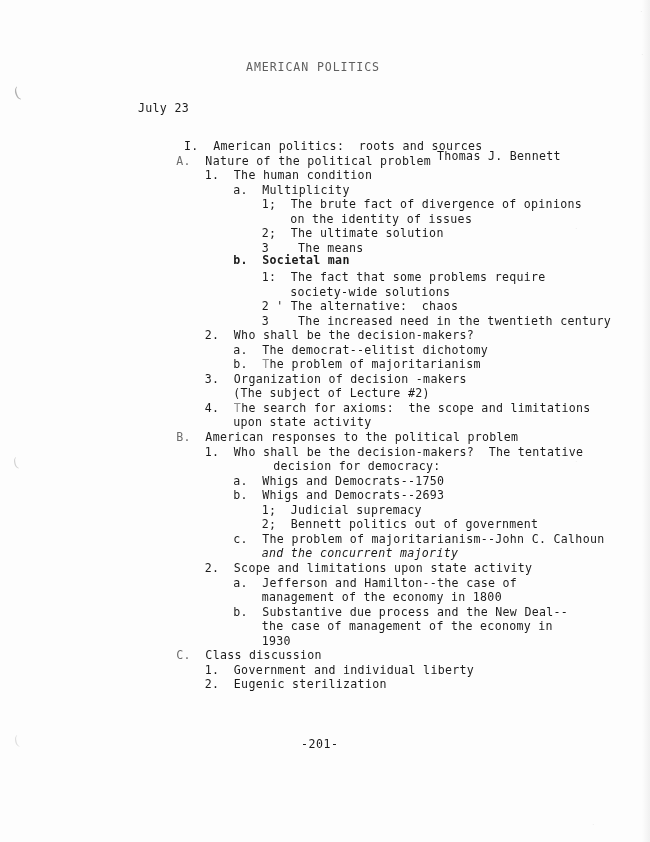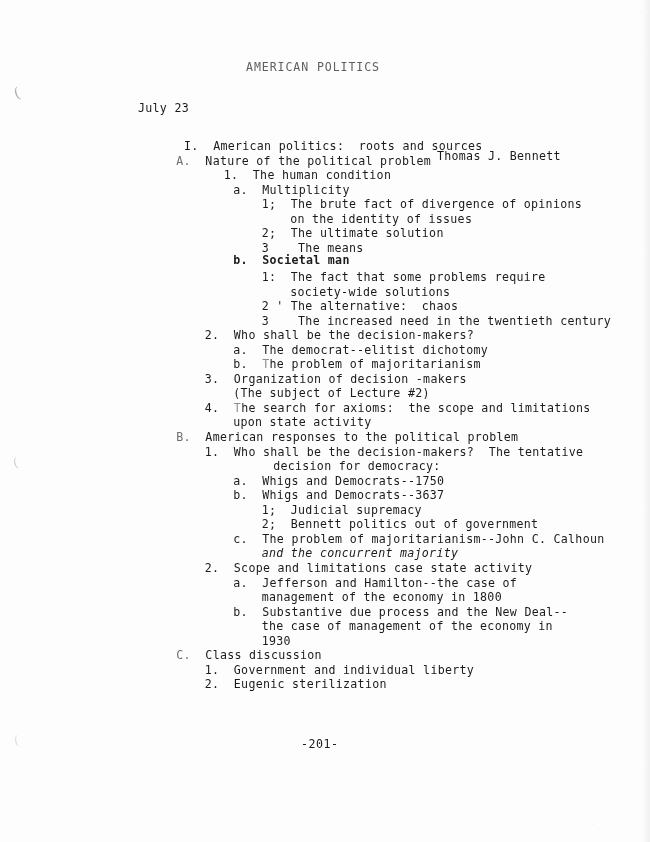--- a/index.html
+++ b/index.html
@@ -121,21 +121,21 @@
   <div class="margin-artifact" id="artifact-dot-e">.</div>
 
   <div class="tw" id="doc-title">AMERICAN POLITICS</div>
 
   <div class="tw" id="date-line">July 23</div>
   <div class="tw" id="author-line">Thomas J. Bennett</div>
 
   <div id="outline">
       <div class="outline-line" style="left: 162px; top: 139px; margin-left: 22px;"><span>I.</span><span>  </span><span>American politics:  roots and sources</span></div>
       <div class="outline-line" style="left: 176.24px; top: 153.55px;"><span class="faded">A.</span><span>  </span><span>Nature of the political problem</span></div>
-      <div class="outline-line" style="left: 204.72px; top: 168.1px; margin-left: 19px;"><span>1.</span><span>  </span><span>The human condition</span></div>
+      <div class="outline-line" style="left: 204.72px; top: 168.1px;"><span>1.</span><span>  </span><span>The human condition</span></div>
       <div class="outline-line" style="left: 233.2px; top: 182.65px;"><span>a.</span><span>  </span><span>Multiplicity</span></div>
       <div class="outline-line" style="left: 261.68px; top: 197.2px;"><span>1;</span><span>  </span><span>The brute fact of divergence of opinions</span></div>
       <div class="outline-line" style="left: 290.16px; top: 211.75px;"><span>on the identity of issues</span></div>
       <div class="outline-line" style="left: 261.68px; top: 226.3px;"><span>2;</span><span>  </span><span>The ultimate solution</span></div>
       <div class="outline-line" style="left: 261.68px; top: 240.85px; text-align: right;"><span>3</span><span>   </span><span> The means</span></div>
       <div class="outline-line" style="left: 233.2px; top: 253px; font-weight: bold;"><span>b.</span><span>  </span><span>Societal man</span></div>
       <div class="outline-line" style="left: 261.68px; top: 269.95px;"><span>1:</span><span>  </span><span>The fact that some problems require</span></div>
       <div class="outline-line" style="left: 290.16px; top: 284.5px;"><span>society-wide solutions</span></div>
       <div class="outline-line" style="left: 261.68px; top: 299.05px;"><span>2 '</span><span> </span><span>The alternative:  chaos</span></div>
       <div class="outline-line" style="left: 261.68px; top: 313.6px;"><span>3</span><span>   </span><span> The increased need in the twentieth century</span></div>
@@ -143,26 +143,26 @@
       <div class="outline-line" style="left: 233.2px; top: 342.7px;"><span>a.</span><span>  </span><span>The democrat--elitist dichotomy</span></div>
       <div class="outline-line" style="left: 233.2px; top: 357.25px;"><span>b.</span><span>  </span><span><span class="faded2">T</span>he problem of majoritarianism</span></div>
       <div class="outline-line" style="left: 204.72px; top: 371.8px;"><span>3.</span><span>  </span><span>Organization of decision -makers</span></div>
       <div class="outline-line" style="left: 233.2px; top: 386.35px;"><span>(The subject of Lecture #2)</span></div>
       <div class="outline-line" style="left: 204.72px; top: 400.9px;"><span>4.</span><span>  </span><span><span class="faded2">T</span>he search for axioms:  the scope and limitations</span></div>
       <div class="outline-line" style="left: 233.2px; top: 415.45px;"><span>upon state activity</span></div>
       <div class="outline-line" style="left: 176.24px; top: 430px;"><span class="faded">B.</span><span>  </span><span>American responses to the political problem</span></div>
       <div class="outline-line" style="left: 204.72px; top: 444.55px;"><span>1.</span><span>  </span><span>Who shall be the decision-makers?  The tentative</span></div>
       <div class="outline-line" style="left: 233.2px; top: 459.1px; margin-left: 40px;"><span>decision for democracy:</span></div>
       <div class="outline-line" style="left: 233.2px; top: 473.65px;"><span>a.</span><span>  </span><span>Whigs and Democrats--1750</span></div>
-      <div class="outline-line" style="left: 233.2px; top: 488.2px;"><span>b.</span><span>  </span><span>Whigs and Democrats--3637</span></div>
+      <div class="outline-line" style="left: 233.2px; top: 488.2px;"><span>b.</span><span>  </span><span>Whigs and Democrats--2693</span></div>
       <div class="outline-line" style="left: 261.68px; top: 502.75px;"><span>1;</span><span>  </span><span>Judicial supremacy</span></div>
       <div class="outline-line" style="left: 261.68px; top: 517.3px;"><span>2;</span><span>  </span><span>Bennett politics out of government</span></div>
       <div class="outline-line" style="left: 233.2px; top: 531.85px;"><span>c.</span><span>  </span><span>The problem of majoritarianism--John C. Calhoun</span></div>
       <div class="outline-line" style="left: 261.68px; top: 546.4px; font-style: italic;"><span>and the concurrent majority</span></div>
-      <div class="outline-line" style="left: 204.72px; top: 560.95px;"><span>2.</span><span>  </span><span>Scope and limitations case state activity</span></div>
+      <div class="outline-line" style="left: 204.72px; top: 560.95px;"><span>2.</span><span>  </span><span>Scope and limitations upon state activity</span></div>
       <div class="outline-line" style="left: 233.2px; top: 575.5px;"><span>a.</span><span>  </span><span>Jefferson and Hamilton--the case of</span></div>
       <div class="outline-line" style="left: 261.68px; top: 590.05px;"><span>management of the economy in 1800</span></div>
       <div class="outline-line" style="left: 233.2px; top: 604.6px;"><span>b.</span><span>  </span><span>Substantive due process and the New Deal--</span></div>
       <div class="outline-line" style="left: 261.68px; top: 619.15px;"><span>the case of management of the economy in</span></div>
       <div class="outline-line" style="left: 261.68px; top: 633.7px;"><span>1930</span></div>
       <div class="outline-line" style="left: 176.24px; top: 648.25px;"><span class="faded">C.</span><span>  </span><span>Class discussion</span></div>
       <div class="outline-line" style="left: 204.72px; top: 662.8px;"><span>1.</span><span>  </span><span>Government and individual liberty</span></div>
       <div class="outline-line" style="left: 204.72px; top: 677.35px;"><span>2.</span><span>  </span><span>Eugenic sterilization</span></div>
     </div>
 

